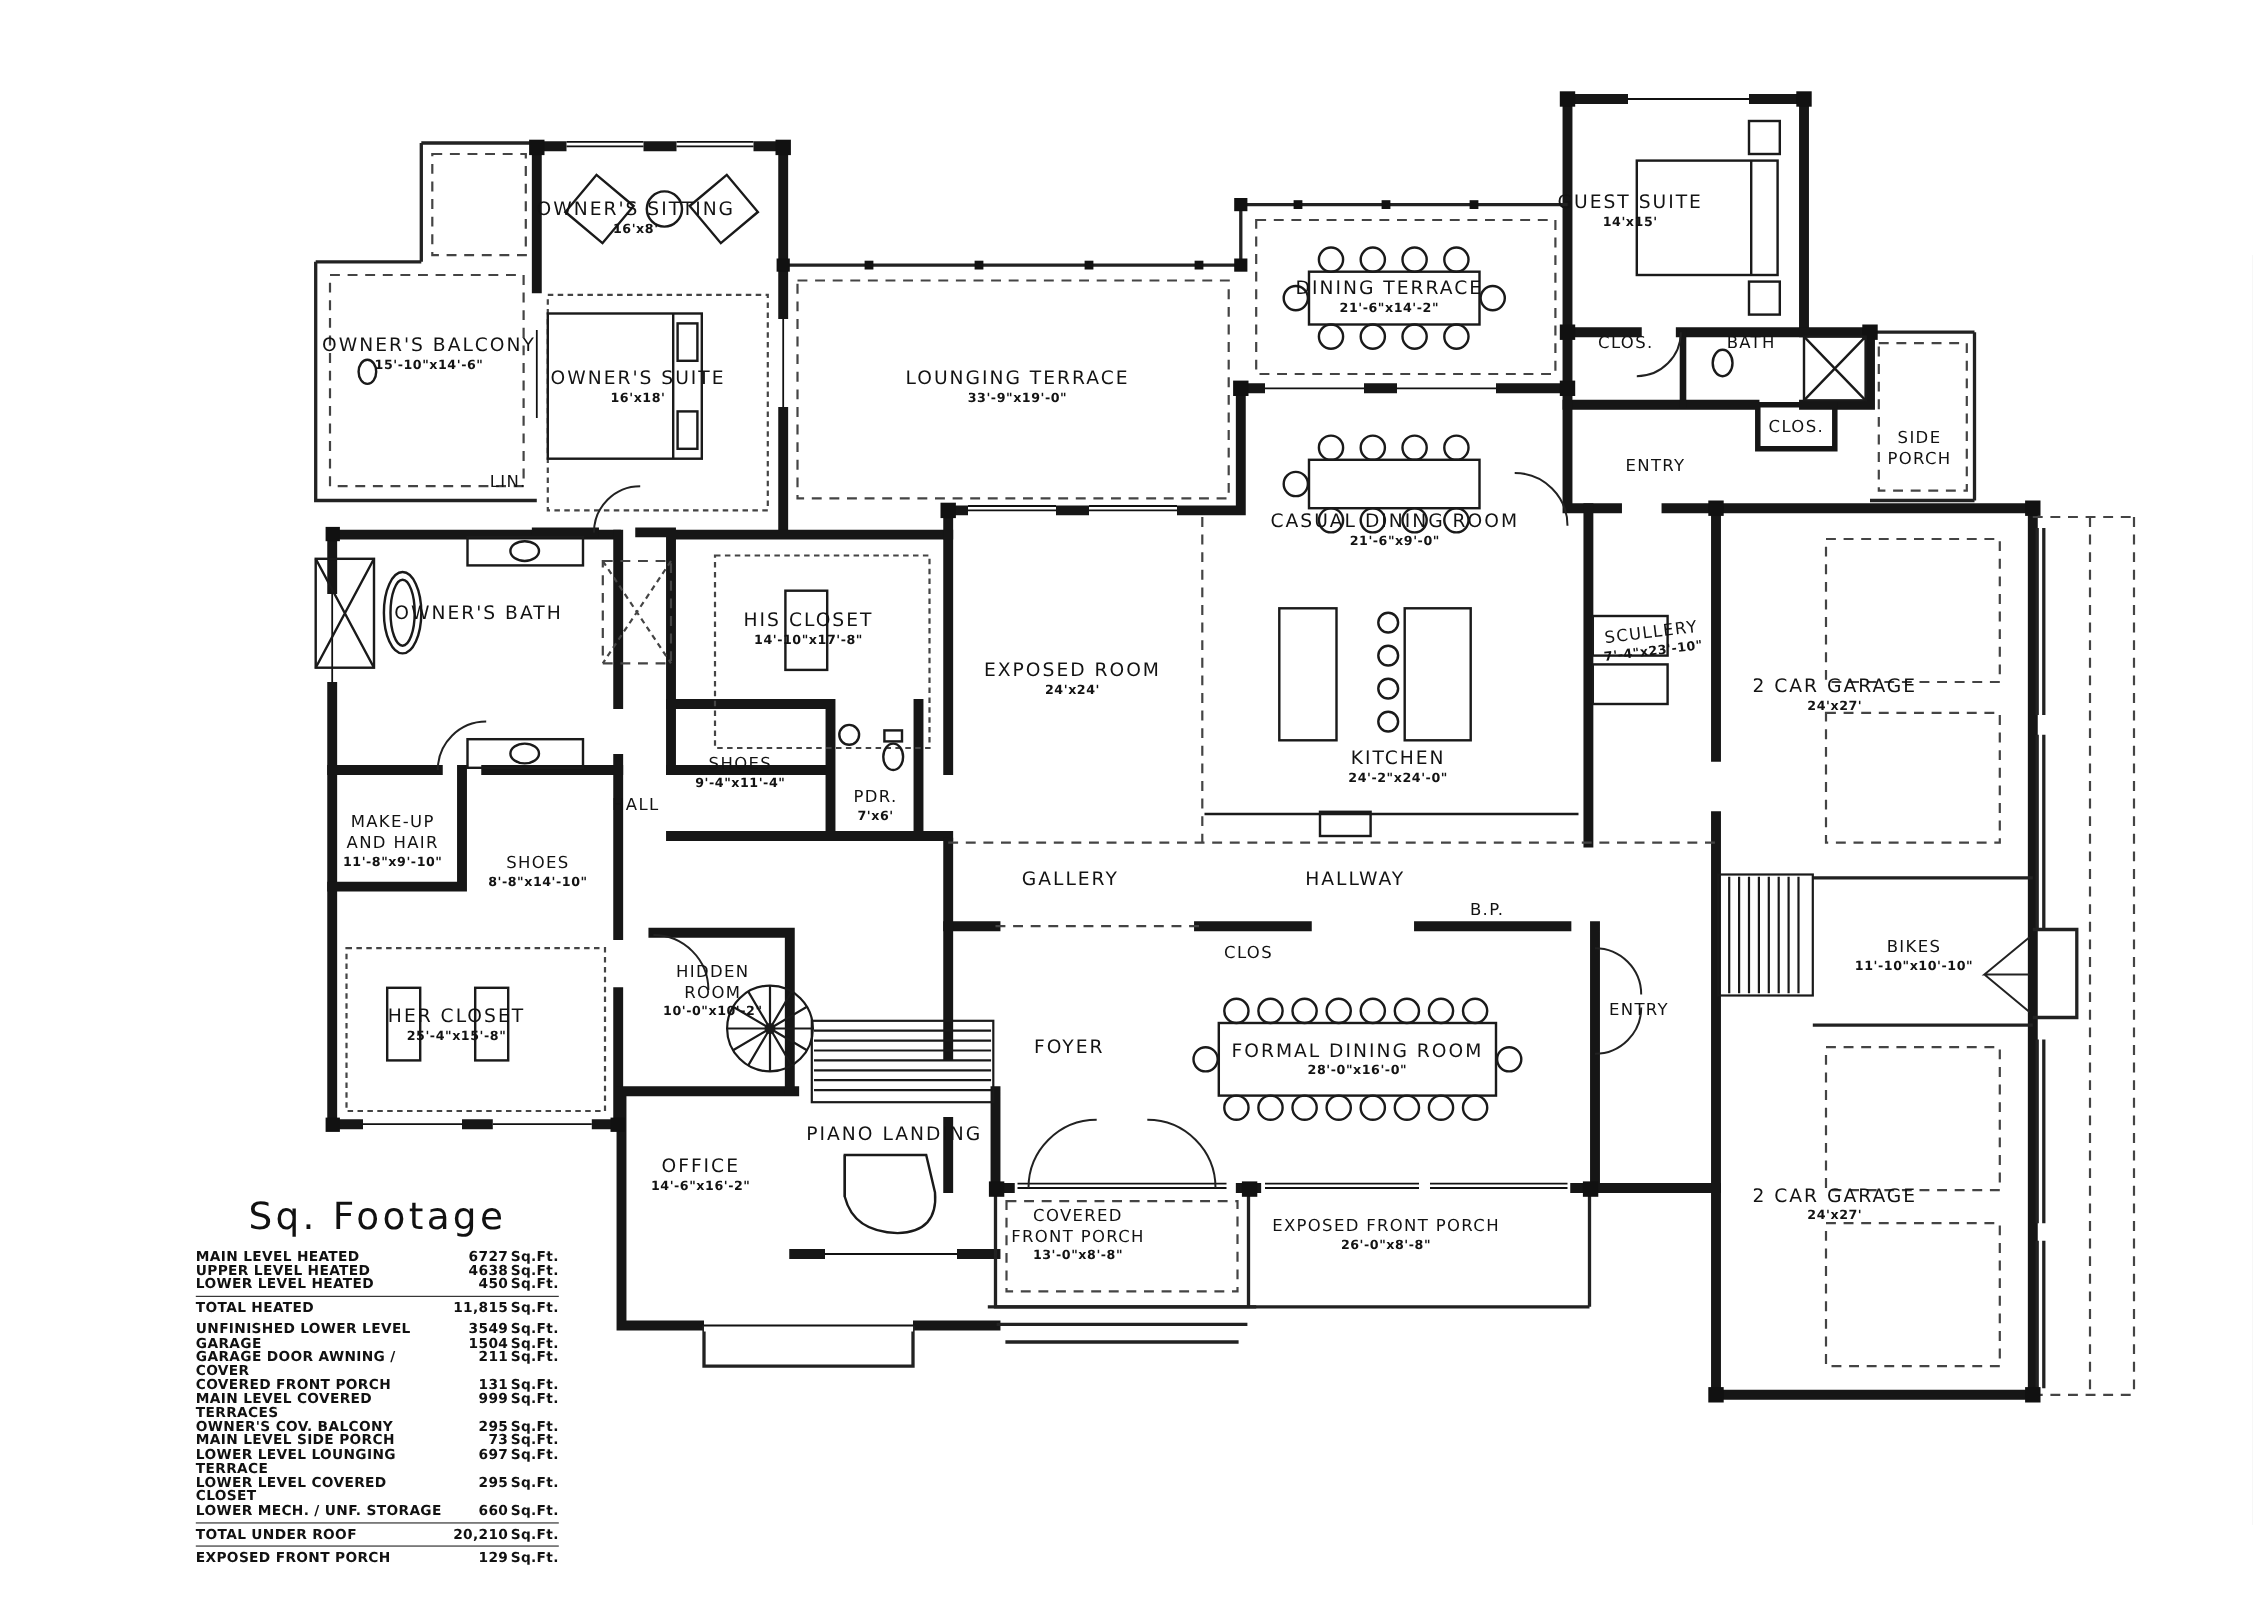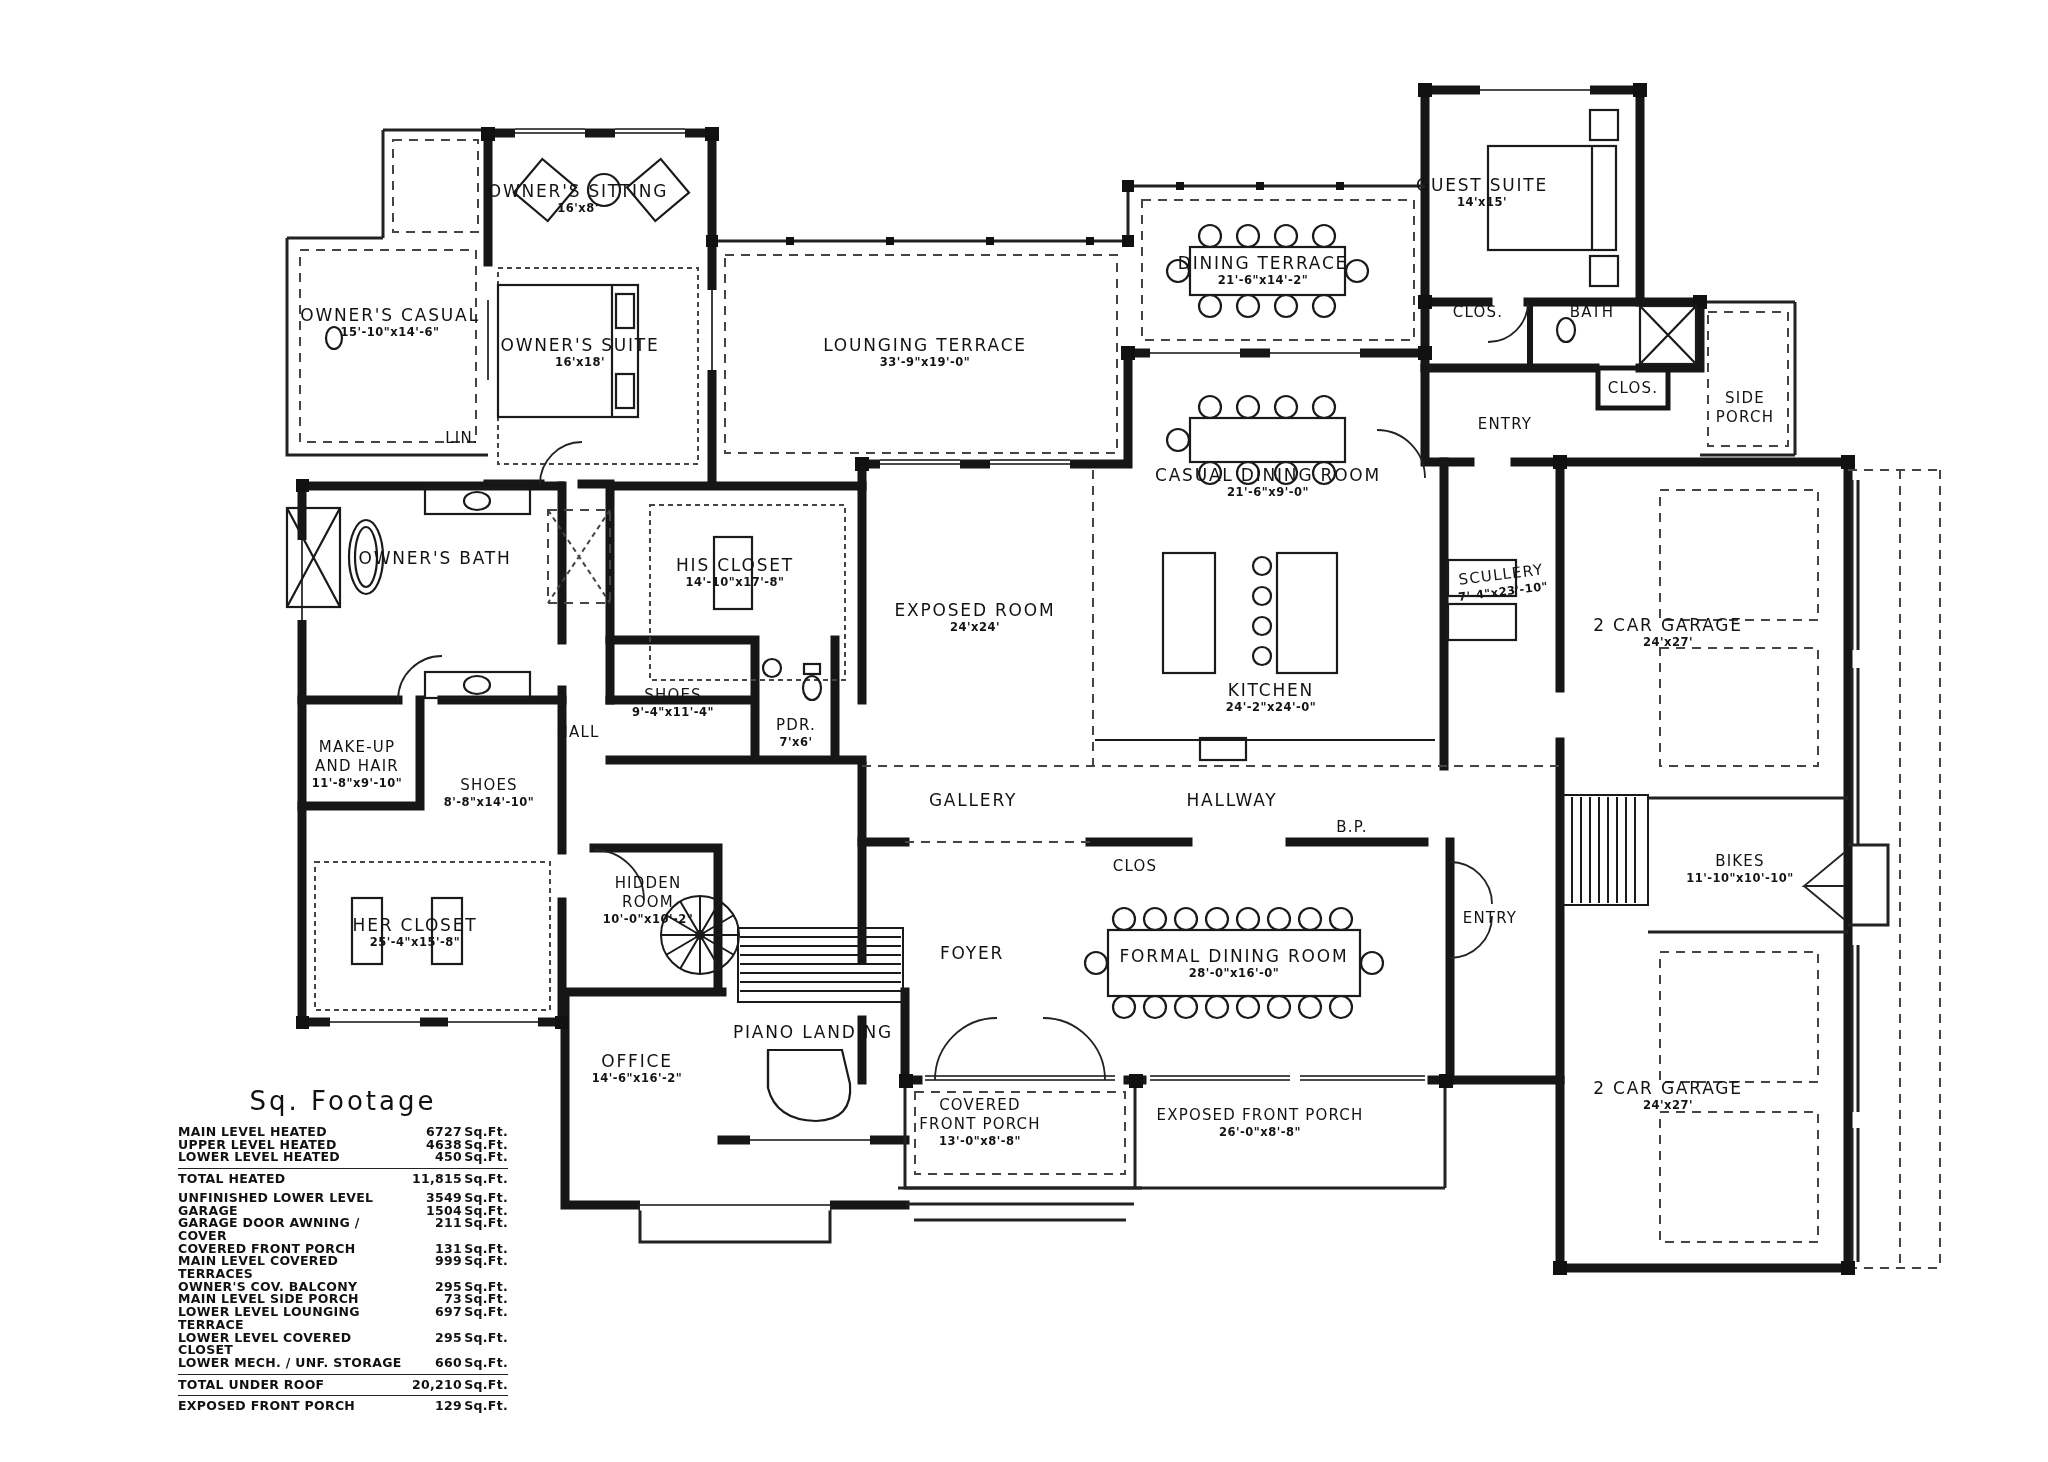--- a/index.html
+++ b/index.html
@@ -7,21 +7,21 @@
          font-family:"DejaVu Sans",sans-serif;}
   #plan-svg{position:absolute;left:0;top:0;}
   .room{position:absolute;transform:translate(-50%,-50%);text-align:center;color:#131313;
         white-space:pre-line;z-index:5;}
   .room .rn{font-size:17px;letter-spacing:1.8px;line-height:19px;}
   .room .rd{font-size:11.5px;letter-spacing:.5px;line-height:13px;margin-top:1px;font-weight:bold;}
   .room.sm .rn{font-size:15px;letter-spacing:1.2px;}
   .room.rot{transform:translate(-50%,-50%) rotate(-7deg);}
   
   #sqft{position:absolute;left:178px;top:1086px;width:330px;color:#111;z-index:5;}
-  #sqft .sf-title{text-align:center;font-size:26px;letter-spacing:3px;margin-bottom:10px;
+  #sqft .sf-title{text-align:center;font-size:34px;letter-spacing:3px;margin-bottom:10px;
                   font-family:"DejaVu Sans",sans-serif;}
   .sf-row{display:flex;font-size:12.5px;line-height:12.7px;letter-spacing:.3px;font-weight:bold;}
   .sf-row .lab{flex:1;text-align:left;}
   .sf-row .val{width:54px;text-align:right;}
   .sf-row .unit{width:46px;text-align:right;}
   .sf-rule{border-top:1.6px solid #222;margin:4px 0 4px 0;}
   .sf-gap{height:6px;}
   .plan-title{position:absolute;left:1020px;top:1300px;transform:translateX(-50%);
               font-family:"Liberation Sans",sans-serif;font-size:46px;letter-spacing:2px;
               color:#111;z-index:5;white-space:nowrap;}
@@ -282,21 +282,21 @@
         <rect x="986" y="237" width="8" height="8"></rect>
           <rect x="1086" y="237" width="8" height="8"></rect>
         <rect x="1176" y="182" width="8" height="8"></rect>
           <rect x="1256" y="182" width="8" height="8"></rect>
         <rect x="1336" y="182" width="8" height="8"></rect>
       </g>
     </g>
   </svg>
 
   <div class="room" style="left:578px;top:198px"><div class="rn">OWNER'S SITTING</div><div class="rd">16'x8'</div></div>
-  <div class="room" style="left:390px;top:322px"><div class="rn">OWNER'S CASUAL</div><div class="rd">15'-10"x14'-6"</div></div>
+  <div class="room" style="left:390px;top:322px"><div class="rn">OWNER'S BALCONY</div><div class="rd">15'-10"x14'-6"</div></div>
   <div class="room" style="left:580px;top:352px"><div class="rn">OWNER'S SUITE</div><div class="rd">16'x18'</div></div>
   <div class="room" style="left:925px;top:352px"><div class="rn">LOUNGING TERRACE</div><div class="rd">33'-9"x19'-0"</div></div>
   <div class="room" style="left:1263px;top:270px"><div class="rn">DINING TERRACE</div><div class="rd">21'-6"x14'-2"</div></div>
   <div class="room" style="left:1482px;top:192px"><div class="rn">GUEST SUITE</div><div class="rd">14'x15'</div></div>
   <div class="room sm" style="left:1478px;top:312px"><div class="rn">CLOS.</div></div>
   <div class="room sm" style="left:1592px;top:312px"><div class="rn">BATH</div></div>
   <div class="room sm" style="left:1633px;top:388px"><div class="rn">CLOS.</div></div>
   <div class="room sm" style="left:1745px;top:408px"><div class="rn">SIDE
 PORCH</div></div>
   <div class="room sm" style="left:1505px;top:424px"><div class="rn">ENTRY</div></div>

